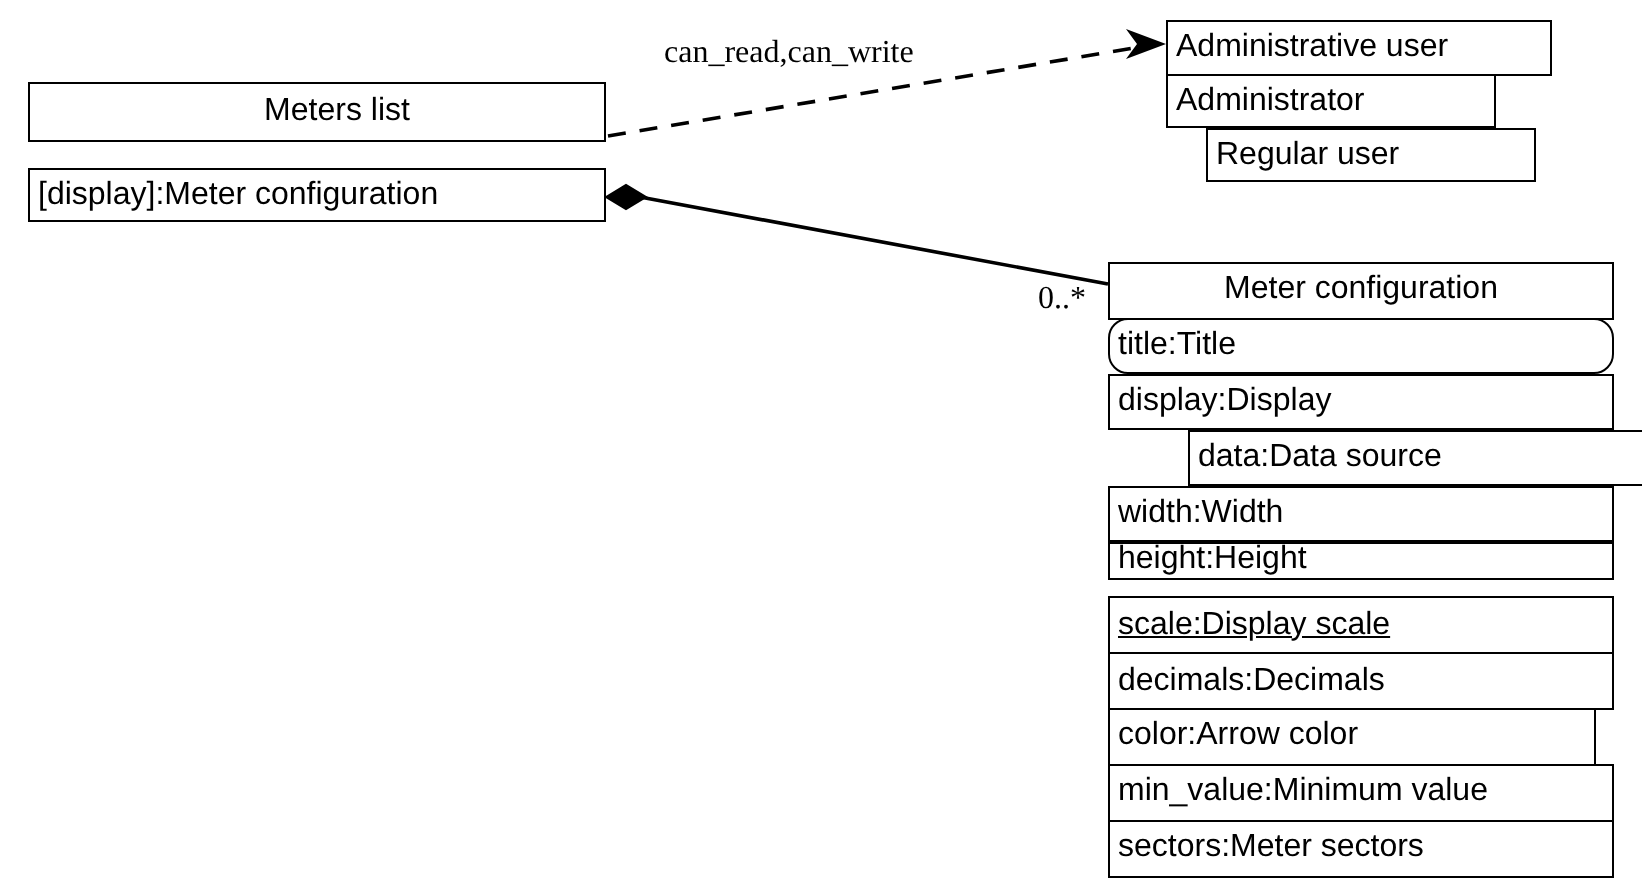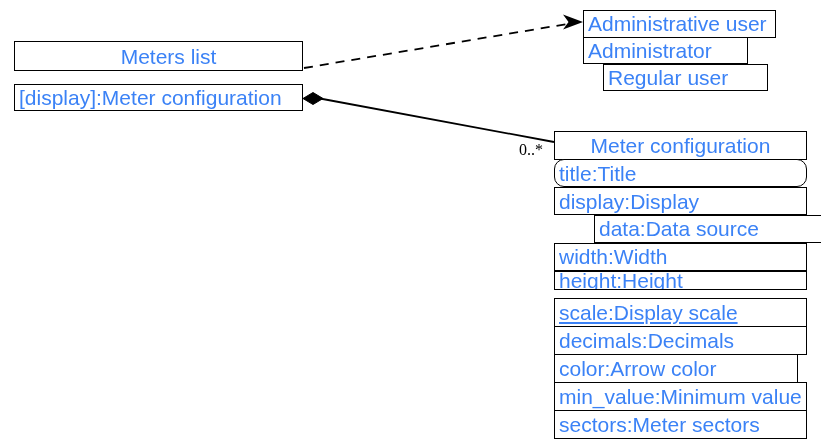--- a/index.html
+++ b/index.html
@@ -26,23 +26,23 @@
   }
   .uml-class {
     position: absolute;
     box-sizing: border-box;
   }
   .uml-cell {
     position: absolute;
     box-sizing: border-box;
     border: 1.6px solid #000000;
     background: #ffffff;
-    color: #3b82f6;
+    color: #000000;
     font-family: "Liberation Sans", sans-serif;
-    font-size: 21px;
+    font-size: 16px;
     line-height: 1;
     display: flex;
     align-items: center;
     white-space: nowrap;
     overflow: hidden;
   }
   .uml-cell.center { justify-content: center; }
   .uml-cell.left { justify-content: flex-start; padding-left: 4px; }
   .edge-label {
     position: absolute;
@@ -64,20 +64,21 @@
       <line x1="304" y1="68" x2="576" y2="22.5" stroke="#000000" stroke-width="1.8" stroke-dasharray="9 7"></line>
       <path d="M 583 22 L 563 14.5 L 568.5 22 L 563 29.5 Z" fill="#000000" stroke="none"></path>
     </g>
     
     <g>
       <line x1="320" y1="98.5" x2="554" y2="142" stroke="#000000" stroke-width="1.8"></line>
       <path d="M 303 98.5 L 313 92.5 L 323 98.5 L 313 104.5 Z" fill="#000000" stroke="#000000" stroke-width="1"></path>
     </g>
   </svg>
 
+  <div class="edge-label" style="left:332px; top:19px;">can_read,can_write</div>
 
   <div class="edge-label" style="left:519px; top:142px;">0..*</div>
 
   <div class="uml-class">
     <div class="uml-cell center" style="left:14px; top:41px; width:289px; height:30px;padding-left:20px;">Meters list</div>
     <div class="uml-cell left" style="left:14px; top:84.4px; width:289px; height:27px;">[display]:Meter configuration</div>
   </div>
 
   <div class="uml-class">
     <div class="uml-cell left" style="left:583px; top:10px; width:193px; height:27.5px;">Administrative user</div>

